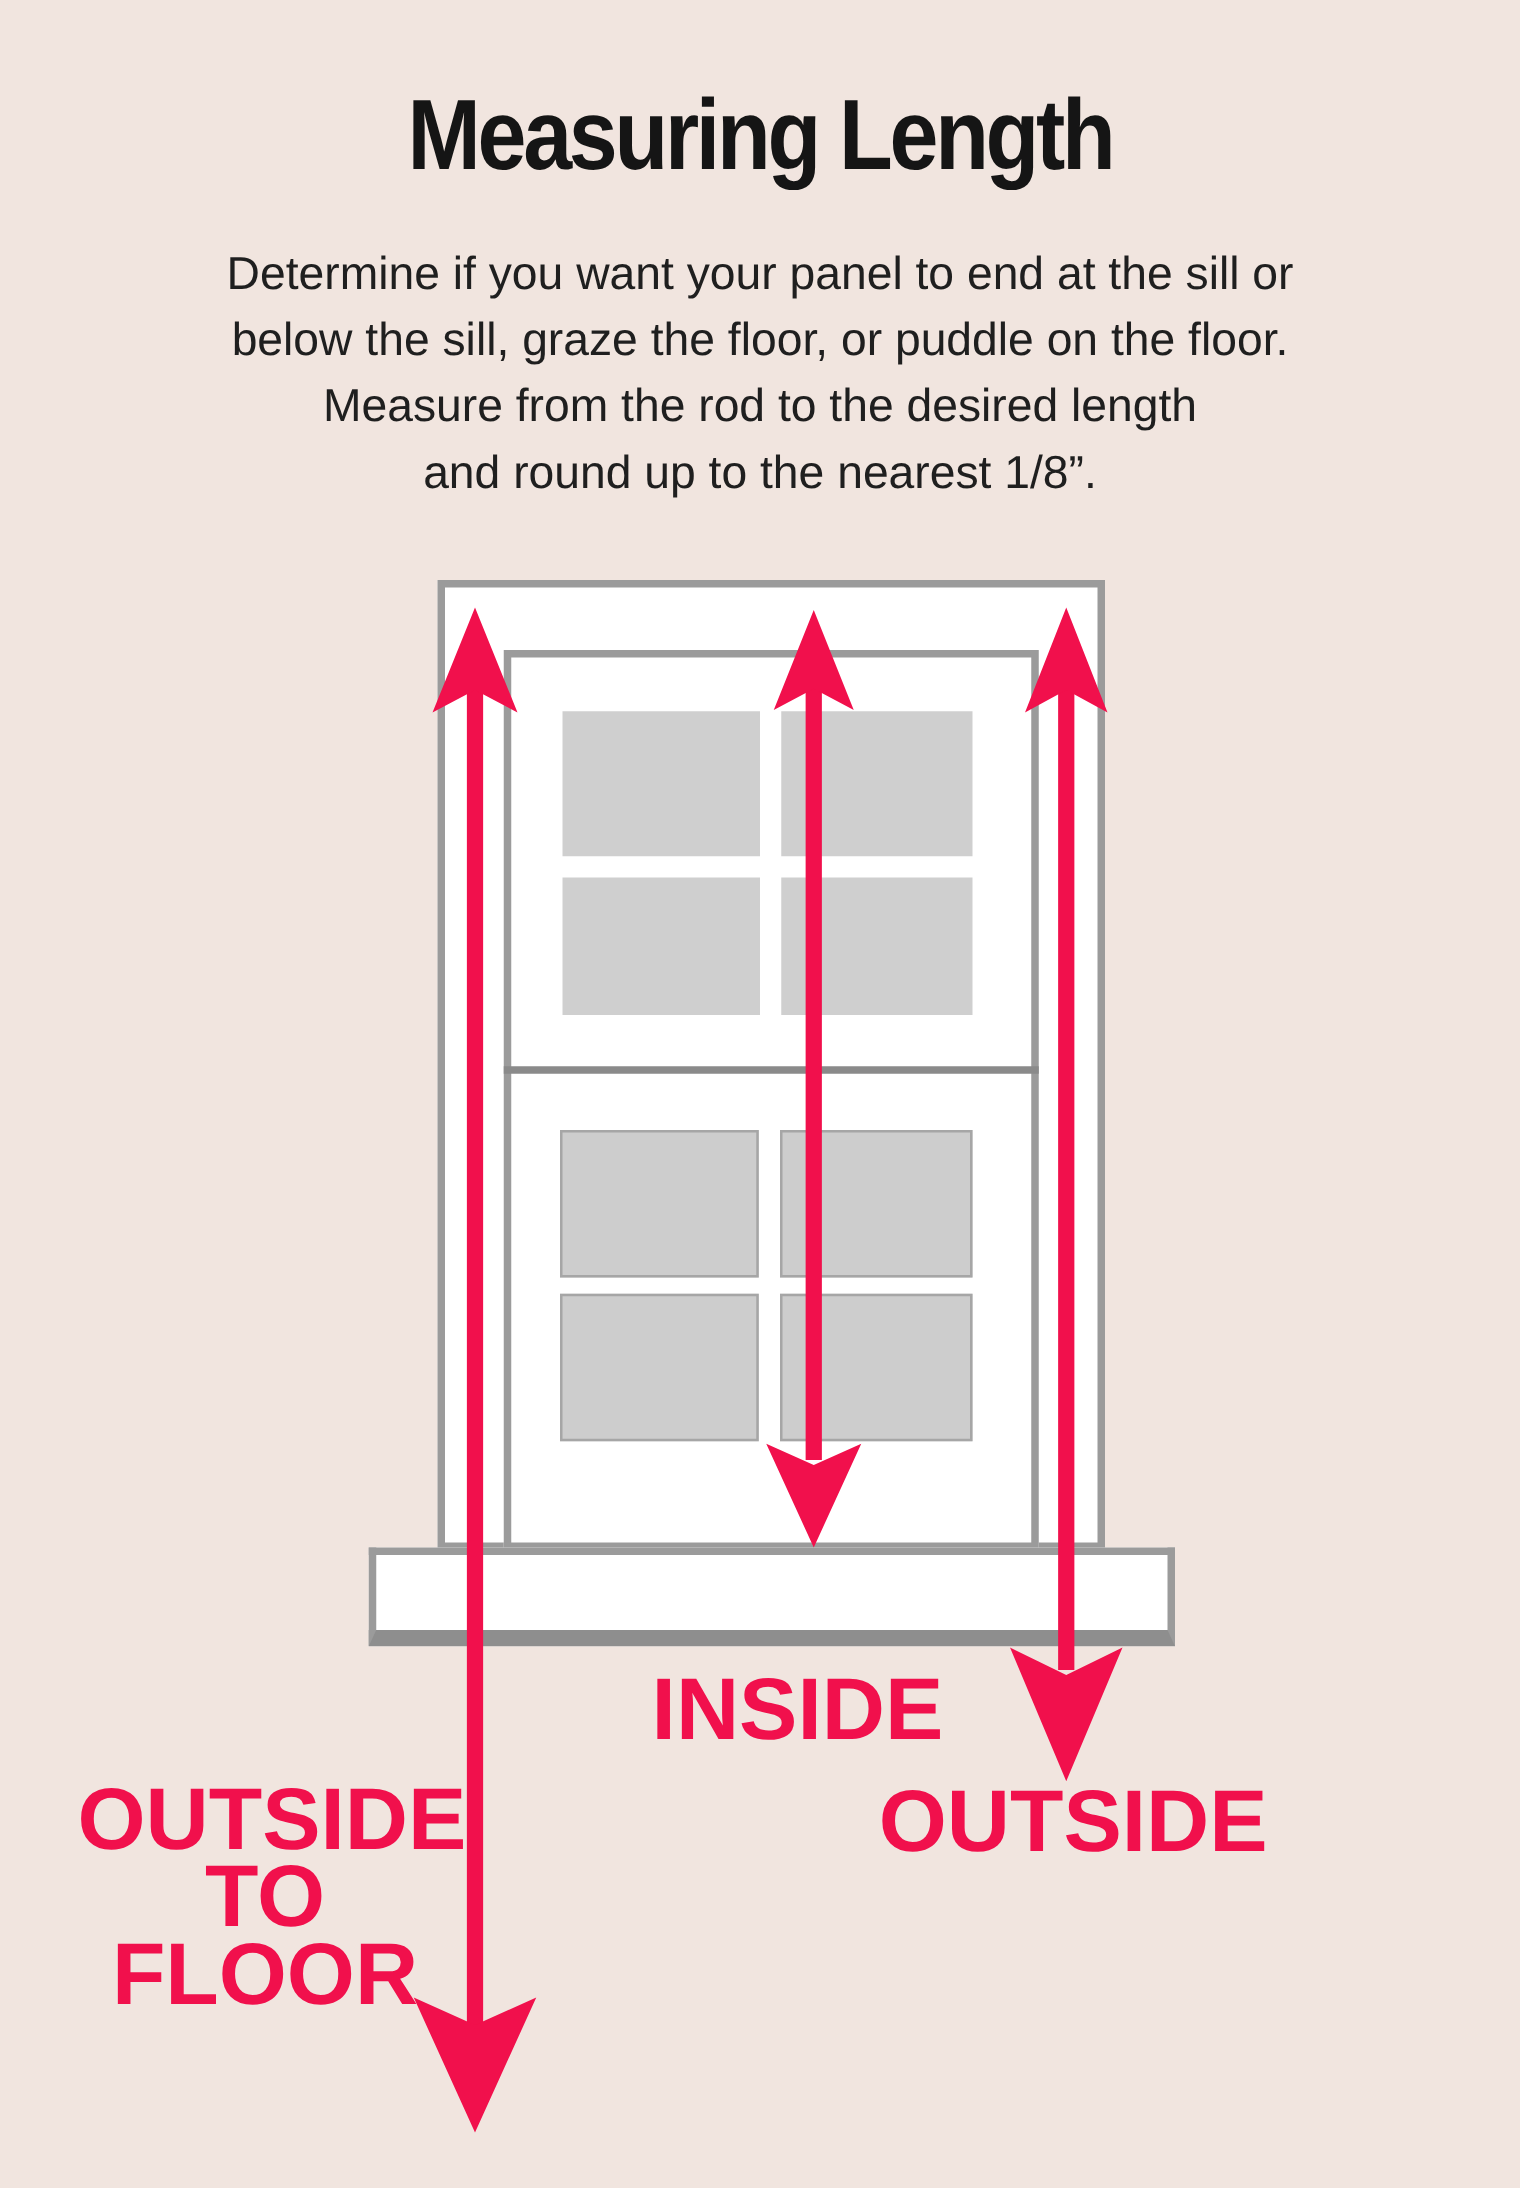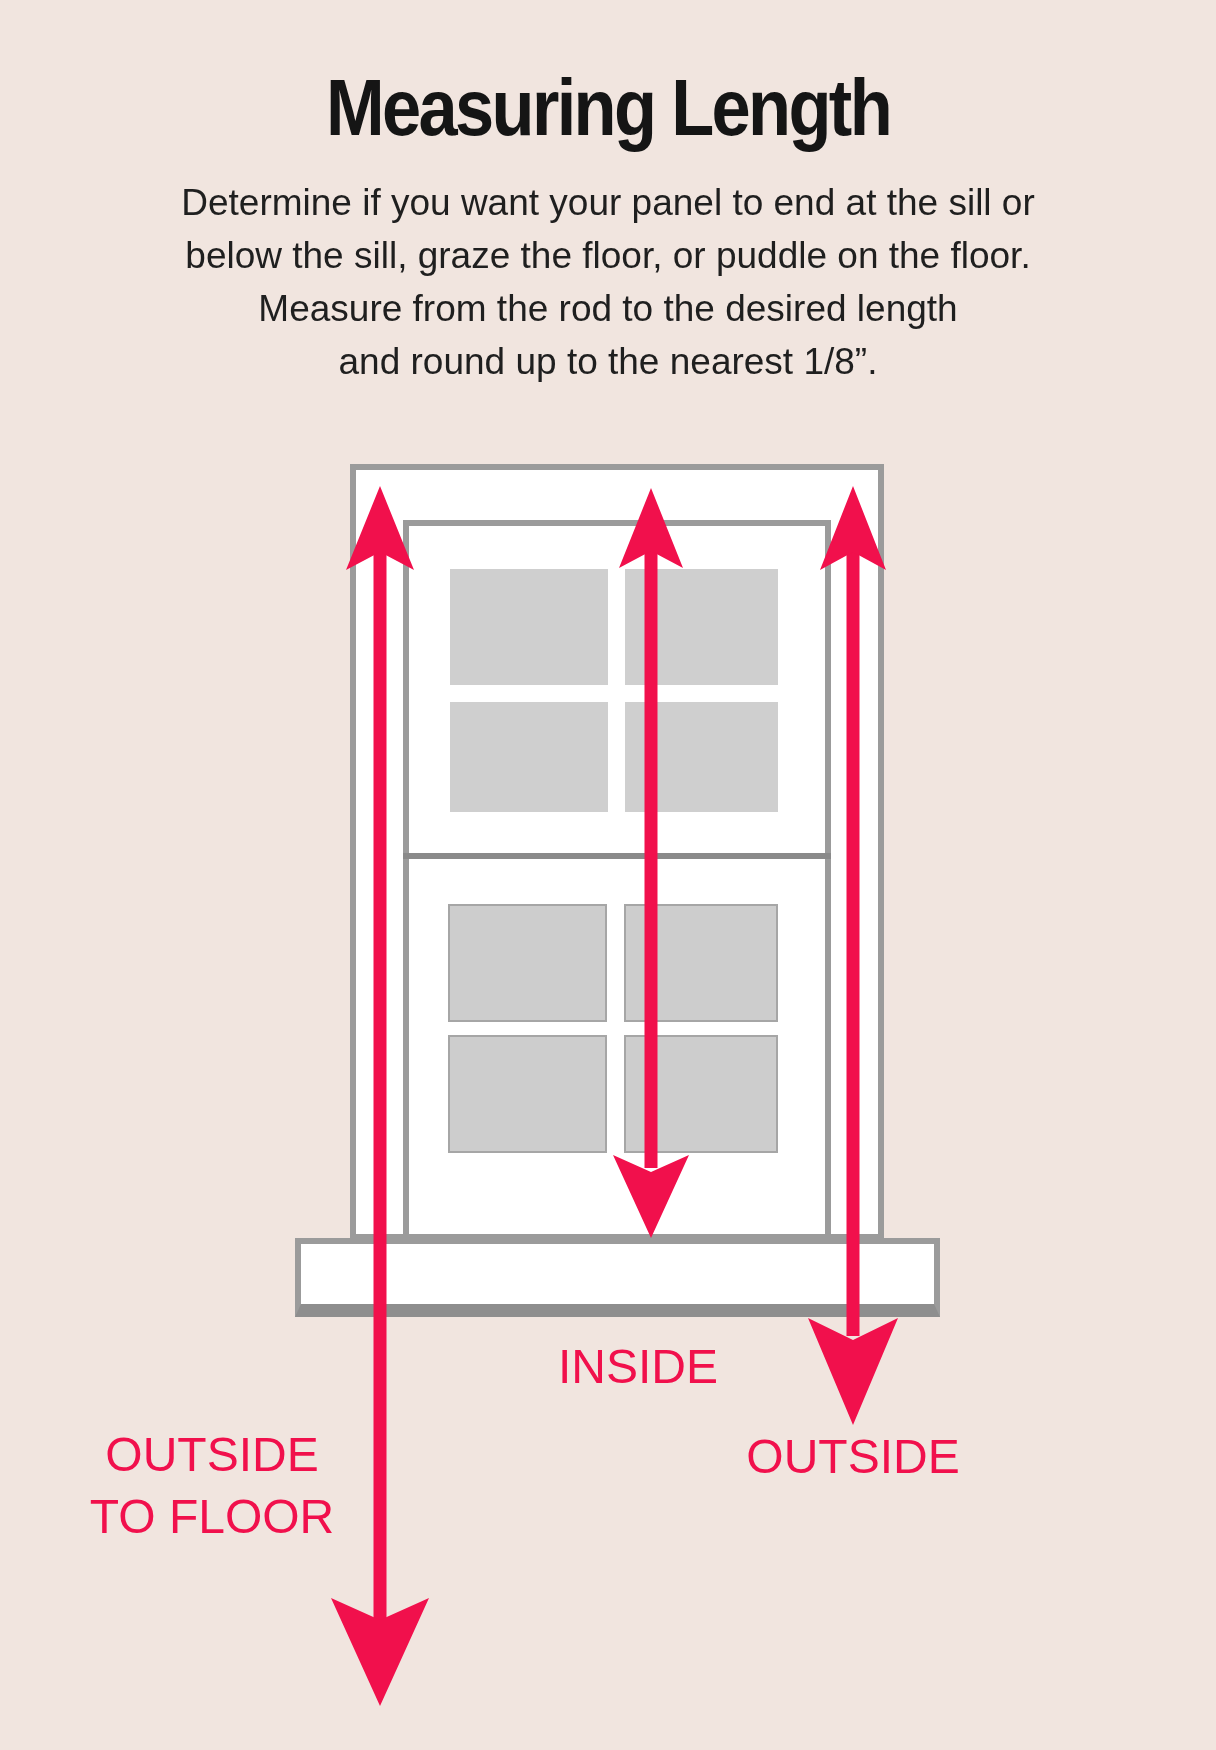--- a/index.html
+++ b/index.html
@@ -28,21 +28,21 @@
     text-align:center;
     font-size:80px;
     font-weight:700;
     letter-spacing:-3px;
     color:var(--ink);
     margin:0;
     transform:scaleX(.88);
   }
   .description{
     position:absolute;
-    left:0;top:176px;width:1216px;
+    left:0;top:192px;width:1216px;
     text-align:center;
     font-size:37px;
     line-height:53px;
     color:#1f1f1f;
     white-space:pre-line;
     margin:0;
   }
   
   .win-frame{
     position:absolute;
@@ -81,22 +81,22 @@
   .arrows{
     position:absolute;left:0;top:0;width:1216px;height:1750px;
     z-index:5;
   }
   .arrows .shaft{stroke:var(--accent);stroke-width:13px;}
   .arrows .head{fill:var(--accent);}
   
   .pink-label{
     position:absolute;
     color:var(--accent);
-    font-weight:400;
-    font-size:48px;
+    font-weight:700;
+    font-size:70px;
     line-height:62px;
     text-align:center;
     letter-spacing:0px;
     white-space:pre-line;
     z-index:6;
   }
   .label-inside{left:488px;top:1336px;width:300px;}
   .label-outside-right{left:703px;top:1426px;width:300px;}
   .label-outside-floor{left:62px;top:1424px;width:300px;}
 </style>

